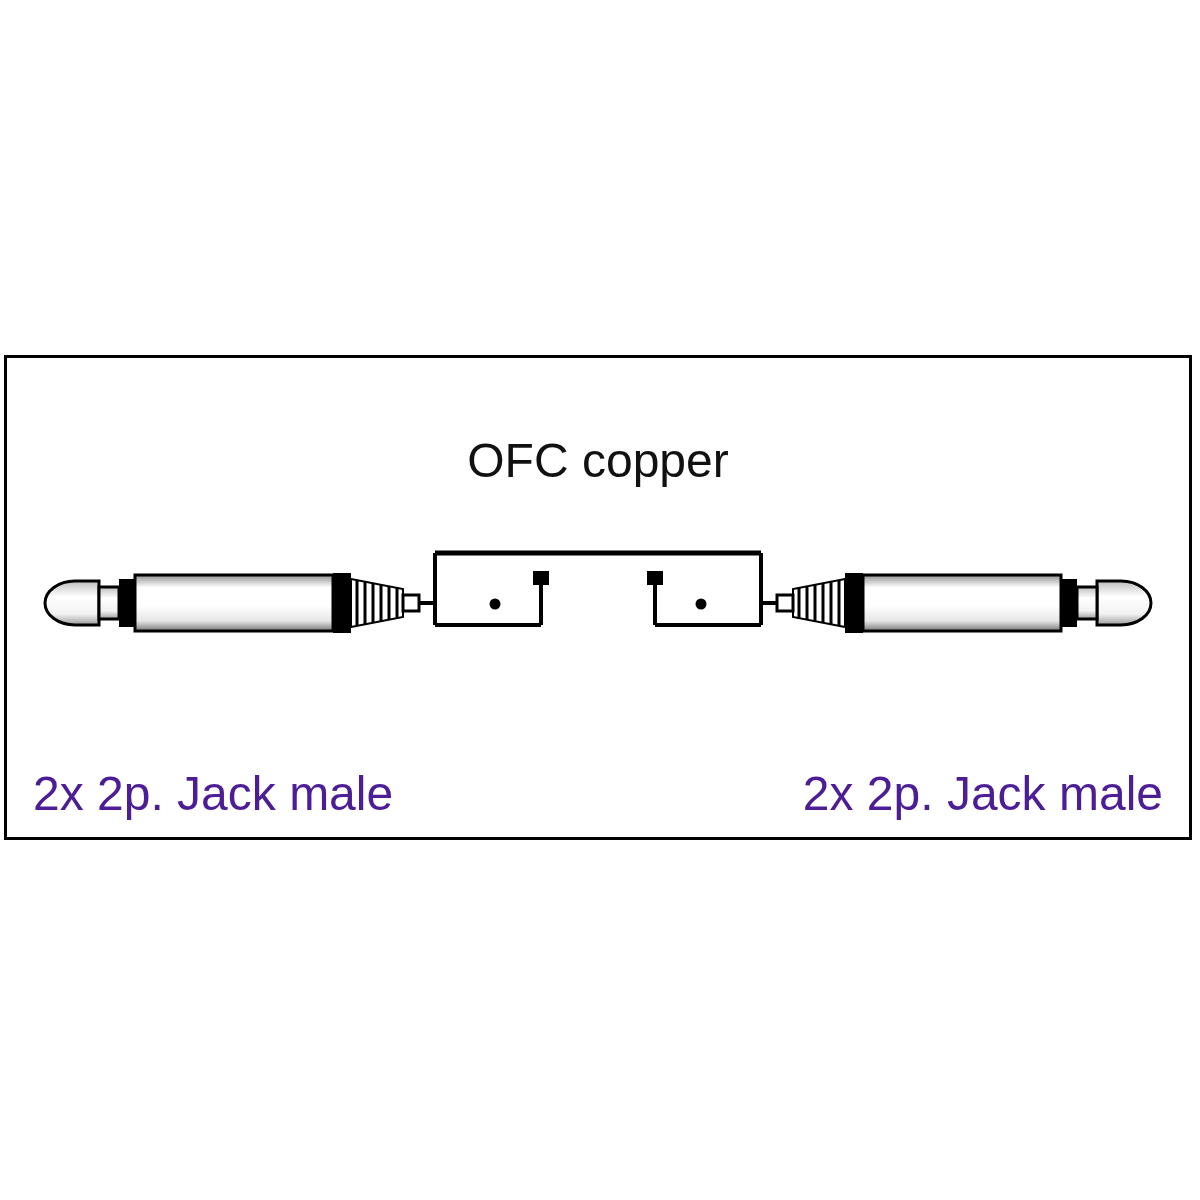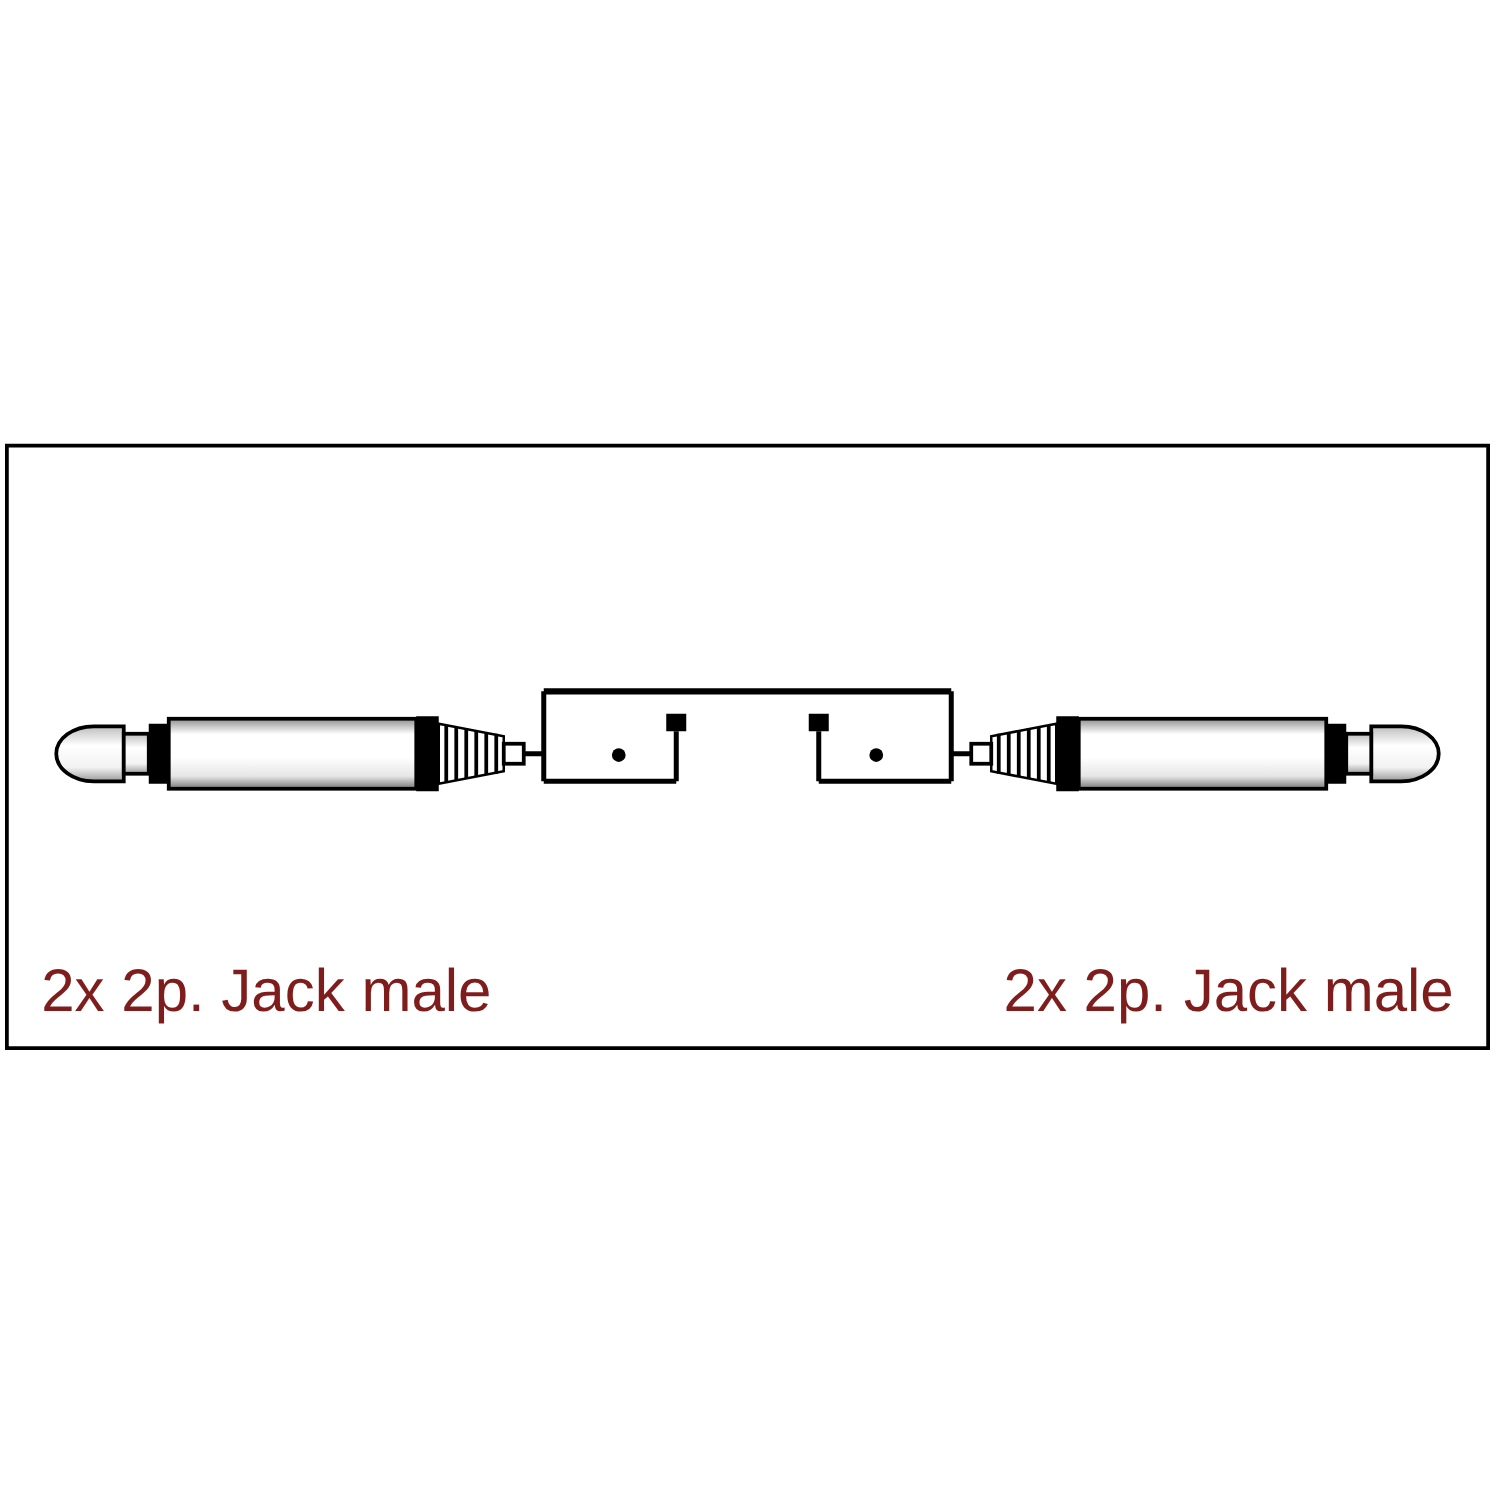--- a/index.html
+++ b/index.html
@@ -41,33 +41,34 @@
     left: 0;
     top: 165px;
     width: 1182px;
     height: 160px;
   }
   .connector-label {
     position: absolute;
     top: 408px;
     font-size: 48px;
     font-weight: 400;
-    color: #7f1d1d;
+    color: #4c1d95;
     white-space: nowrap;
   }
   .connector-label.left  { left: 26px; }
   .connector-label.right { right: 26px; text-align: right; }
 </style>
 </head>
 <body>
 
 <div class="page">
 
   <div class="diagram-frame">
 
+    <div class="diagram-title">OFC copper</div>
 
     <svg class="cable-svg" viewBox="0 0 1182 160" xmlns="http://www.w3.org/2000/svg">
 
       <defs>
         <linearGradient id="barrelGrad" x1="0" y1="0" x2="0" y2="1">
           <stop offset="0" stop-color="#8f8f8f"></stop>
           <stop offset="0.22" stop-color="#ffffff"></stop>
           <stop offset="0.55" stop-color="#ffffff"></stop>
           <stop offset="0.82" stop-color="#e6e6e6"></stop>
           <stop offset="1" stop-color="#777777"></stop>

